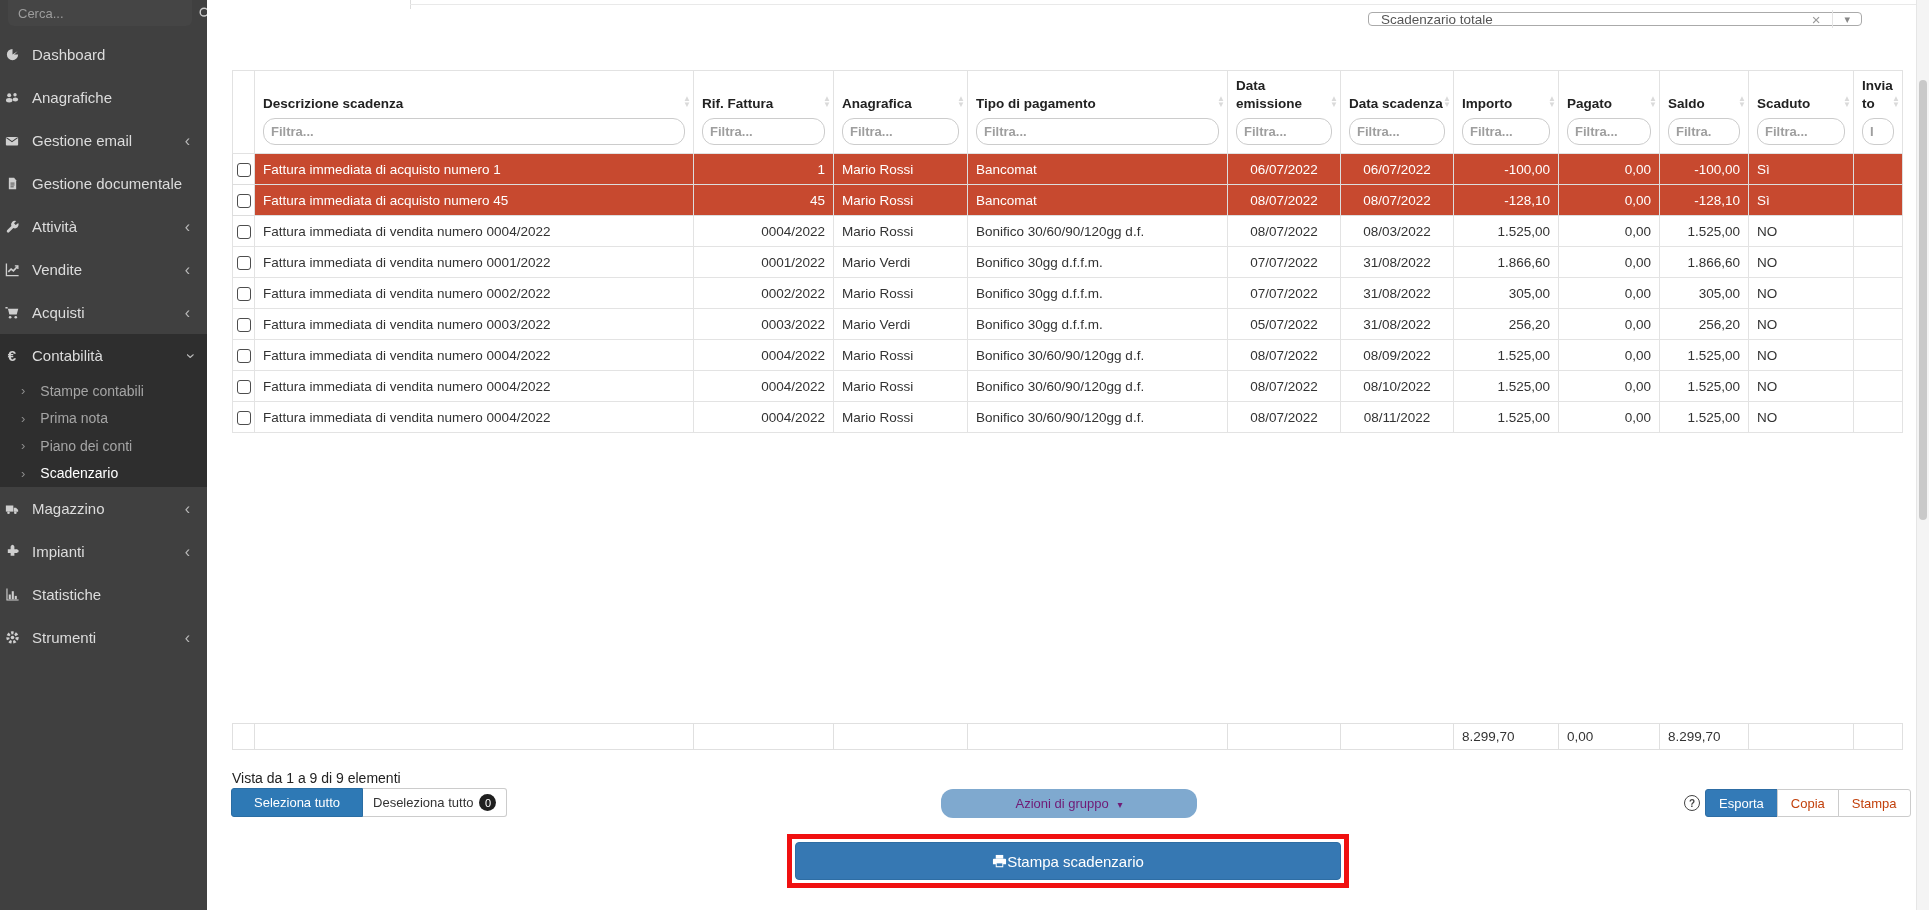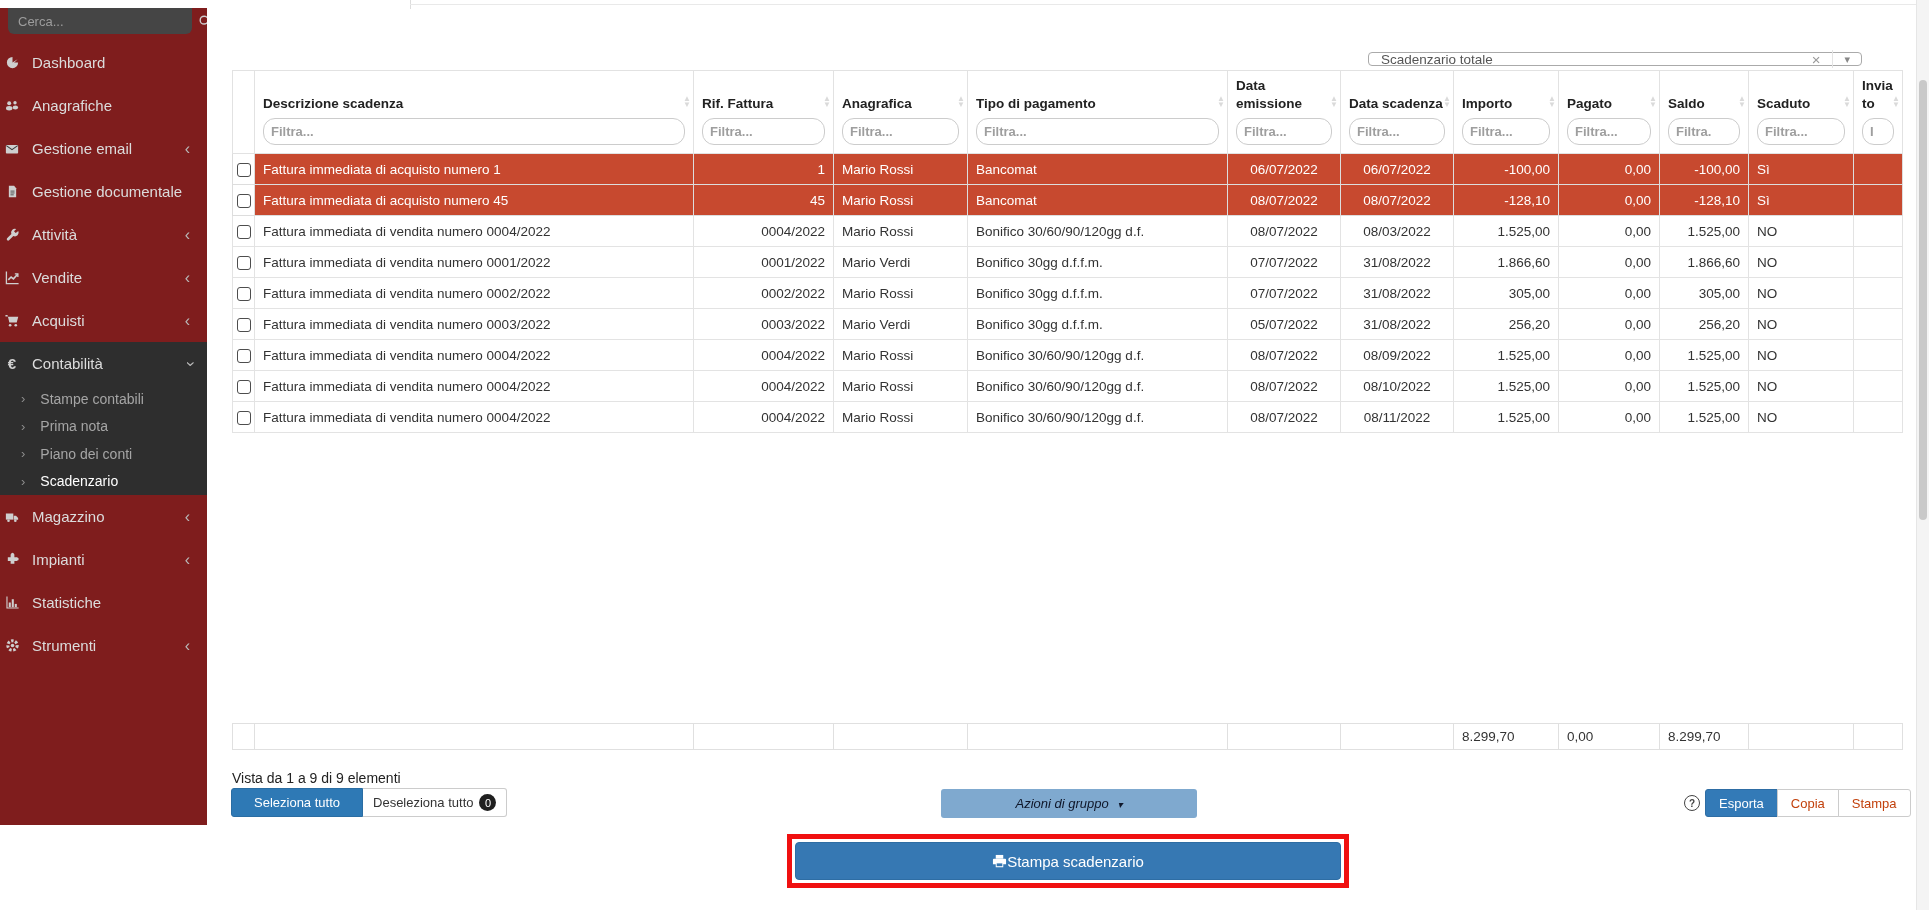--- a/index.html
+++ b/index.html
@@ -1,20 +1,20 @@
 <!DOCTYPE html>
 <html><head>
 <meta charset="utf-8">
 <style>
   html,body{margin:0;padding:0;}
   body{width:1929px;height:910px;overflow:hidden;background:#fff;
        font-family:"Liberation Sans",sans-serif;position:relative;}
 
   
-  .sidebar{position:absolute;left:0;top:8px;width:207px;height:817px;background:#7f1d1d;overflow:hidden;}
+  .sidebar{position:absolute;left:0;top:0;width:207px;height:910px;background:#404040;overflow:hidden;}
   .search-box{position:absolute;left:8px;top:-6px;width:184px;height:32px;background:#454545;
               border-radius:6px;display:flex;align-items:center;}
   .search-box input{flex:1;background:transparent;border:none;outline:none;color:#cfcfcf;
               font:13px "Liberation Sans",sans-serif;padding:6px 4px 0 10px;}
   .search-box input::placeholder{color:#9d9d9d;opacity:1;}
   .search-ic{width:26px;display:flex;justify-content:center;color:#cfcfcf;padding-top:5px;}
   #side-menu{position:absolute;left:0;top:33px;width:207px;}
   .menu-item{height:43px;display:flex;align-items:center;position:relative;padding:0 0;
              color:#dcdcdc;font-size:15px;cursor:pointer;}
   .mi-icon{width:24px;display:flex;justify-content:center;align-items:center;color:#cfcfcf;}
@@ -29,21 +29,21 @@
   .sub-chev{font-size:13px;margin-right:15px;color:#8f8f8f;}
   .euro-glyph{font-size:15px;font-weight:bold;}
 
   
   .content{position:absolute;left:207px;top:0;width:1722px;height:910px;background:#fff;}
   .topline{position:absolute;left:203px;top:4px;right:12px;height:1px;background:#e9e9e9;}
   .toptick{position:absolute;left:203px;top:0;width:1px;height:9px;background:#ddd;}
 
   .select2{position:absolute;left:1161px;top:12px;width:494px;height:14px;box-sizing:border-box;
            border:1px solid #aaa;border-radius:4px;display:flex;align-items:center;
-           font-size:13.5px;color:#555;background:#fff;cursor:pointer;margin-top:40px;}
+           font-size:13.5px;color:#555;background:#fff;cursor:pointer;}
   .select2 .val{flex:1;padding-left:12px;}
   .sel-clear{color:#999;font-size:15px;padding:0 12px;cursor:pointer;}
   .sel-div{width:1px;height:18px;background:#e4e4e4;}
   .sel-caret{color:#888;font-size:11px;padding:0 11px;}
 
   
   table{border-collapse:collapse;table-layout:fixed;}
   #grid{position:absolute;left:25px;top:70px;width:1670px;}
   #grid th{border:1px solid #e2e2e2;vertical-align:bottom;padding:6px 8px 8px;position:relative;
            text-align:left;background:#fff;}
@@ -71,21 +71,21 @@
   .info{position:absolute;left:25px;top:770px;font-size:14px;color:#222;}
   .sel-group{position:absolute;left:24px;top:788px;display:flex;}
   .btn{font-family:"Liberation Sans",sans-serif;font-size:13px;cursor:pointer;}
   #btn-select-all{background:#2e79b5;color:#fff;border:1px solid #2a6da3;
                   border-radius:3px 0 0 3px;padding:5px 22px;}
   #btn-deselect{background:#fff;color:#333;border:1px solid #ccc;border-left:none;
                 border-radius:0 3px 3px 0;padding:5px 10px;display:flex;align-items:center;}
   .badge{background:#1f1f1f;color:#fff;border-radius:50%;width:17px;height:17px;
          display:inline-flex;align-items:center;justify-content:center;font-size:11px;margin-left:6px;}
   #btn-azioni{position:absolute;left:734px;top:789px;width:256px;height:29px;background:#7fa9cf;
-              color:#0f172a;border:none;border-radius:3px;font-size:13px;font-style:italic;}
+              color:#701a75;border:none;border-radius:12px;font-size:13px;}
   #btn-azioni .caret{font-size:10px;margin-left:5px;}
   #help{position:absolute;left:1477px;top:795px;width:14px;height:14px;border:1.5px solid #444;
         border-radius:50%;color:#444;font-size:10px;font-weight:bold;display:flex;
         align-items:center;justify-content:center;}
   .export-group{position:absolute;left:1498px;top:789px;display:flex;}
   .exp-btn{height:28px;box-sizing:border-box;padding:0 13px;font-size:13px;border:1px solid #ccc;
            background:#fff;color:#c2410c;display:flex;align-items:center;margin-left:-1px;}
   .exp-btn.first{border-radius:3px 0 0 3px;margin-left:0;}
   .exp-btn.last{border-radius:0 3px 3px 0;}
   .exp-btn.active{background:#337ab7;border-color:#2e6da4;color:#fff;}

